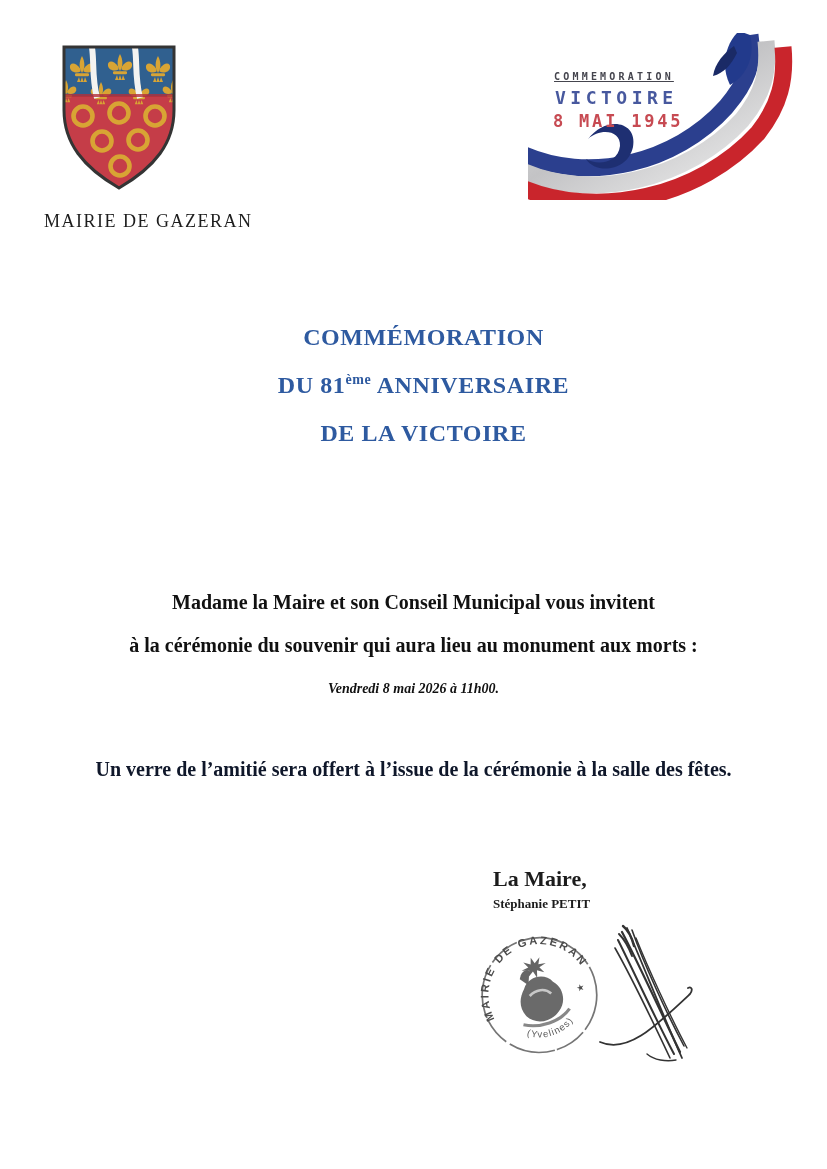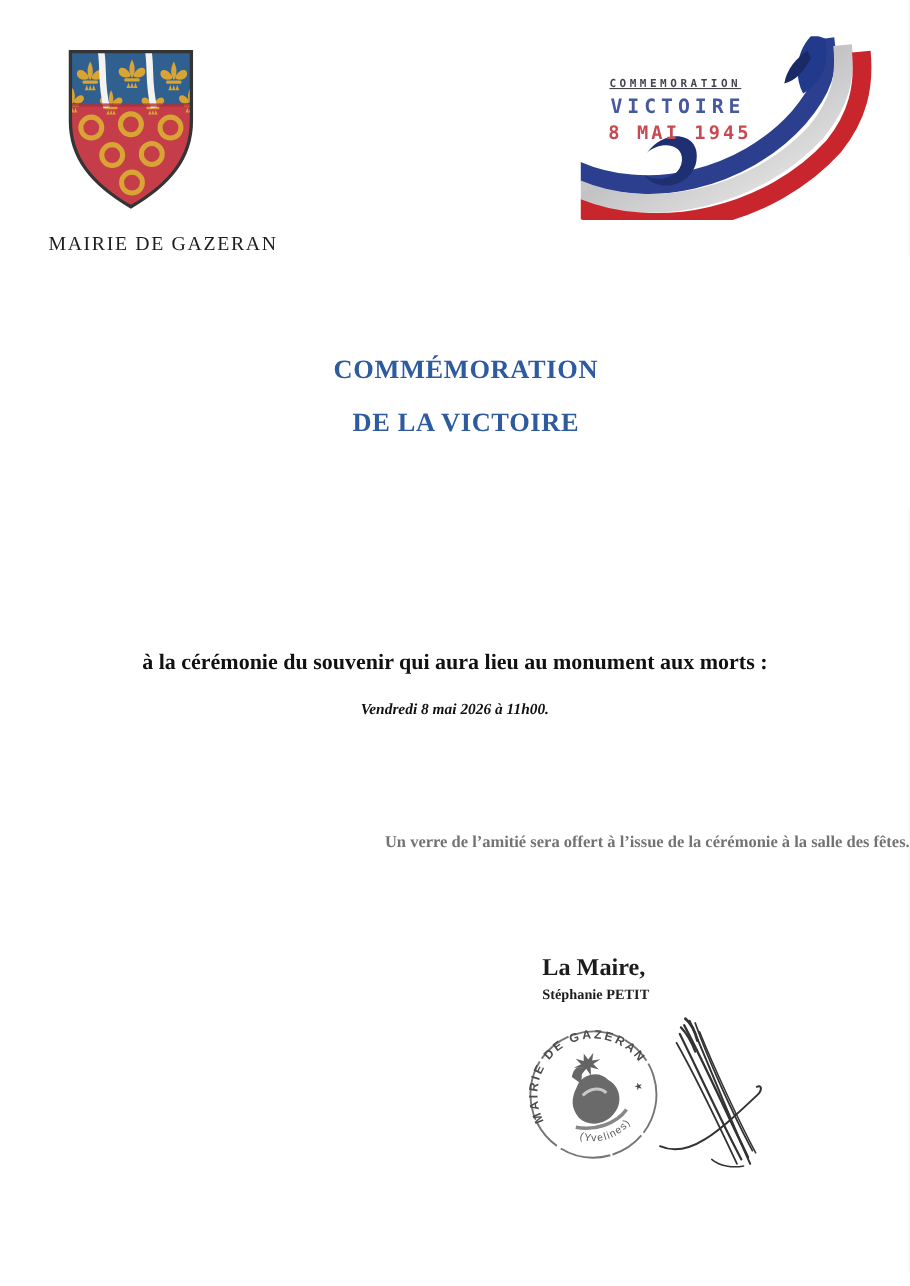--- a/index.html
+++ b/index.html
@@ -25,22 +25,22 @@
   .title-line{
     font-size:24px;font-weight:bold;color:#2e5aa0;
     line-height:26px;margin-bottom:22px;letter-spacing:0.6px;
   }
   .title-line sup{font-size:14px;line-height:0;}
   
   .invite-block{position:absolute;left:0;right:0;top:590px;text-align:center;color:#111;}
   .invite-line{font-size:20px;font-weight:bold;line-height:24px;margin-bottom:19px;}
   .date-line{font-size:14px;font-weight:bold;line-height:26px;font-style:italic;}
   .closing-line{
-    position:absolute;left:0;right:0;top:758px;text-align:right;
-    font-size:15px;font-weight:bold;color:#737373;
+    position:absolute;left:0;right:0;top:758px;text-align:center;
+    font-size:20px;font-weight:bold;color:#0f172a;
   }
   
   .sig-role{position:absolute;left:493px;top:866px;font-size:22px;font-weight:bold;}
   .sig-name{position:absolute;left:493px;top:896px;font-size:13px;font-weight:bold;}
   .stamp{position:absolute;left:479px;top:931px;width:122px;height:126px;}
   .handwriting{position:absolute;left:592px;top:920px;width:108px;height:145px;}
 </style>
 </head>
 <body>
 
@@ -106,24 +106,26 @@
       <path d="M 222,2 C 227,22 220,42 202,52 C 192,32 198,10 211,-2 Z" fill="#223a8c"></path>
       <path d="M 209,20 C 203,32 196,40 185,43 C 187,30 196,20 206,13 Z" fill="#1a2a66"></path>
     </svg>
     <div class="logo-text logo-line1">COMMEMORATION</div>
     <div class="logo-text logo-line2">VICTOIRE</div>
     <div class="logo-text logo-line3">8 MAI 1945</div>
   </div>
 
   <div class="title-block">
     <div class="title-line">COMMÉMORATION</div>
+    <div class="title-line"><span>DU 81</span><sup>ème</sup><span> ANNIVERSAIRE</span></div>
     <div class="title-line">DE LA VICTOIRE</div>
   </div>
 
   <div class="invite-block">
+    <div class="invite-line">Madame la Maire et son Conseil Municipal vous invitent</div>
     <div class="invite-line">à la cérémonie du souvenir qui aura lieu au monument aux morts :</div>
     <div class="date-line">Vendredi 8 mai 2026 à 11h00.</div>
   </div>
 
   <div class="closing-line">Un verre de l’amitié sera offert à l’issue de la cérémonie à la salle des fêtes.</div>
 
   <div class="sig-role">La Maire,</div>
   <div class="sig-name">Stéphanie PETIT</div>
 
   <svg class="stamp" viewBox="0 0 115 118">

